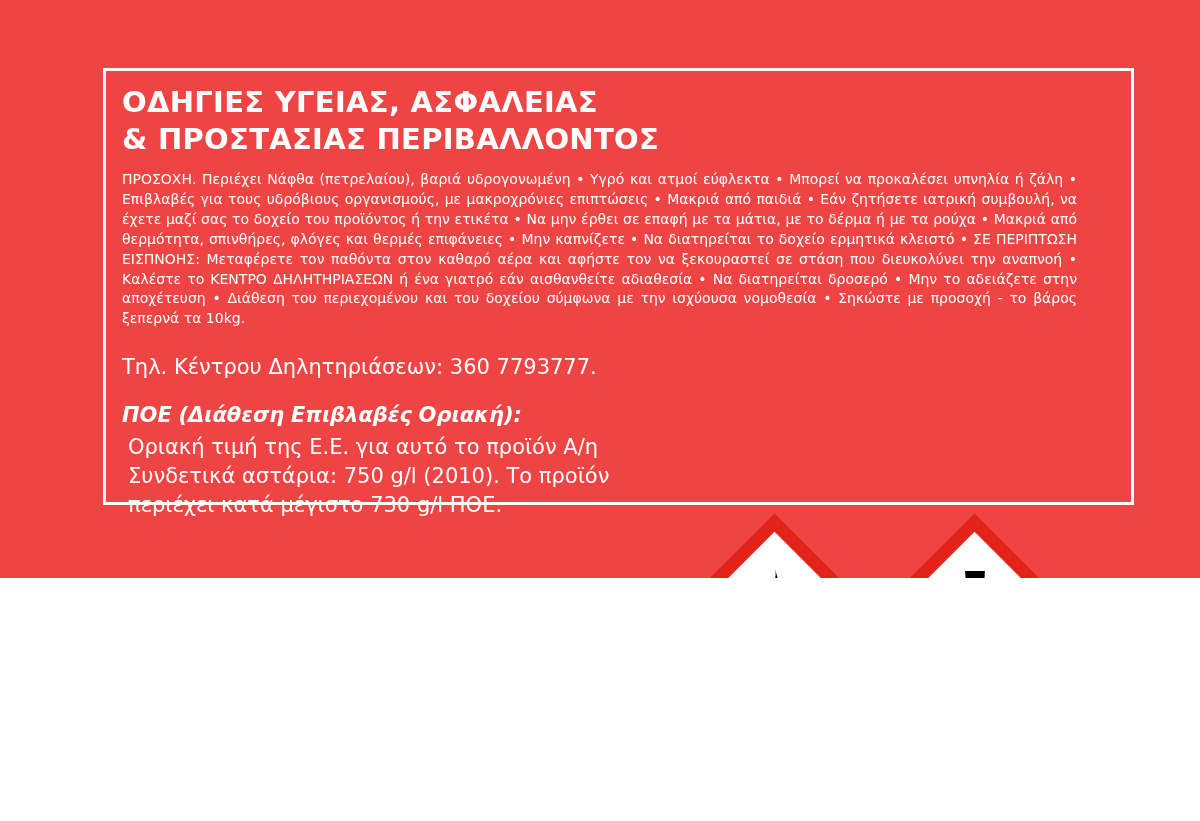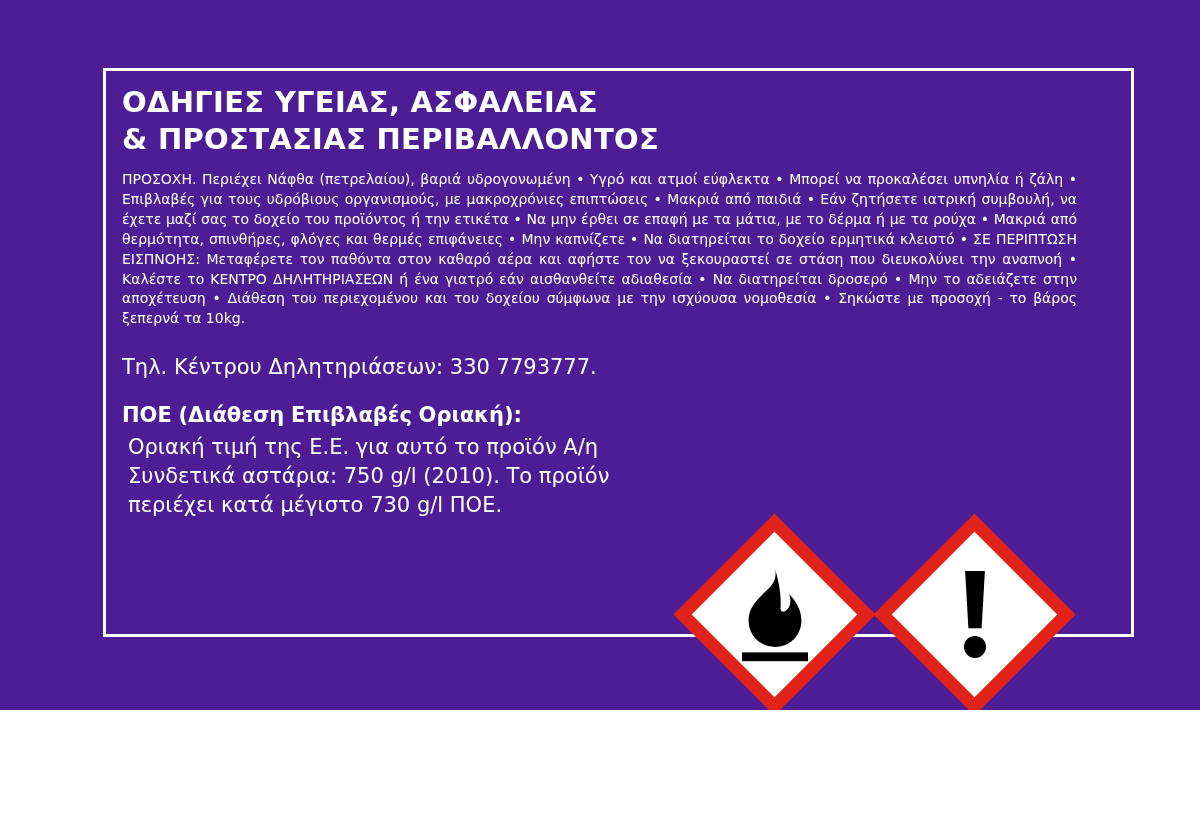--- a/index.html
+++ b/index.html
@@ -11,22 +11,22 @@
     width: 1200px;
     height: 821px;
     font-family: "DejaVu Sans", "Liberation Sans", sans-serif;
   }
 
   .label-panel {
     position: absolute;
     left: 0;
     top: 0;
     width: 1200px;
-    height: 710px;
-    background: #4c1d95;
+    height: 578px;
+    background: #ef4444;
     box-sizing: border-box;
     overflow: hidden;
   }
 
   .inner-border {
     position: absolute;
     left: 103px;
     top: 68px;
     right: 66px;
     bottom: 73px;
@@ -71,20 +71,21 @@
     width: 520px;
   }
 
   .voc-heading {
     font-size: 21px;
     font-weight: bold;
     margin: 0 0 2px 0;
     width: 400px;
     display: flex;
     justify-content: space-between;
+    font-style: italic;
   }
   .voc-heading span { white-space: pre; }
 
   .voc-text {
     font-size: 21px;
     line-height: 1.38;
     margin: 6px;
     width: 520px;
   }
 
@@ -142,21 +143,21 @@
 
   <div class="inner-border"></div>
 
   <div class="content">
 
     <h1 class="title">ΟΔΗΓΙΕΣ ΥΓΕΙΑΣ, ΑΣΦΑΛΕΙΑΣ
 &amp; ΠΡΟΣΤΑΣΙΑΣ ΠΕΡΙΒΑΛΛΟΝΤΟΣ</h1>
 
     <p class="body-text">ΠΡΟΣΟΧΗ. Περιέχει Νάφθα (πετρελαίου), βαριά υδρογονωμένη • Υγρό και ατμοί εύφλεκτα • Μπορεί να προκαλέσει υπνηλία ή ζάλη • Επιβλαβές για τους υδρόβιους οργανισμούς, με μακροχρόνιες επιπτώσεις • Μακριά από παιδιά • Εάν ζητήσετε ιατρική συμβουλή, να έχετε μαζί σας το δοχείο του προϊόντος ή την ετικέτα • Να μην έρθει σε επαφή με τα μάτια, με το δέρμα ή με τα ρούχα • Μακριά από θερμότητα, σπινθήρες, φλόγες και   θερμές επιφάνειες • Μην καπνίζετε • Να διατηρείται το δοχείο ερμητικά κλειστό • ΣΕ ΠΕΡΙΠΤΩΣΗ ΕΙΣΠΝΟΗΣ: Μεταφέρετε τον παθόντα στον καθαρό αέρα και αφήστε τον να ξεκουραστεί σε στάση που διευκολύνει την αναπνοή • Καλέστε το ΚΕΝΤΡΟ ΔΗΛΗΤΗΡΙΑΣΕΩΝ ή ένα γιατρό εάν αισθανθείτε αδιαθεσία • Να διατηρείται δροσερό • Μην το αδειάζετε στην αποχέτευση • Διάθεση του περιεχομένου και του δοχείου σύμφωνα με την ισχύουσα νομοθεσία • Σηκώστε με προσοχή - το βάρος ξεπερνά τα 10kg.</p>
 
-    <p class="phone-line">Τηλ. Κέντρου Δηλητηριάσεων: 330 7793777.</p>
+    <p class="phone-line">Τηλ. Κέντρου Δηλητηριάσεων: 360 7793777.</p>
 
     <div class="voc-block">
       <div class="voc-heading">
         <span>ΠΟΕ</span>
         <span>(Διάθεση</span>
         <span>Επιβλαβές</span>
         <span>Οριακή):</span>
       </div>
       <p class="voc-text">Οριακή τιμή της Ε.Ε. για αυτό το προϊόν Α/η Συνδετικά αστάρια: 750 g/l (2010). Το προϊόν περιέχει κατά μέγιστο 730 g/l ΠΟΕ.</p>
     </div>

